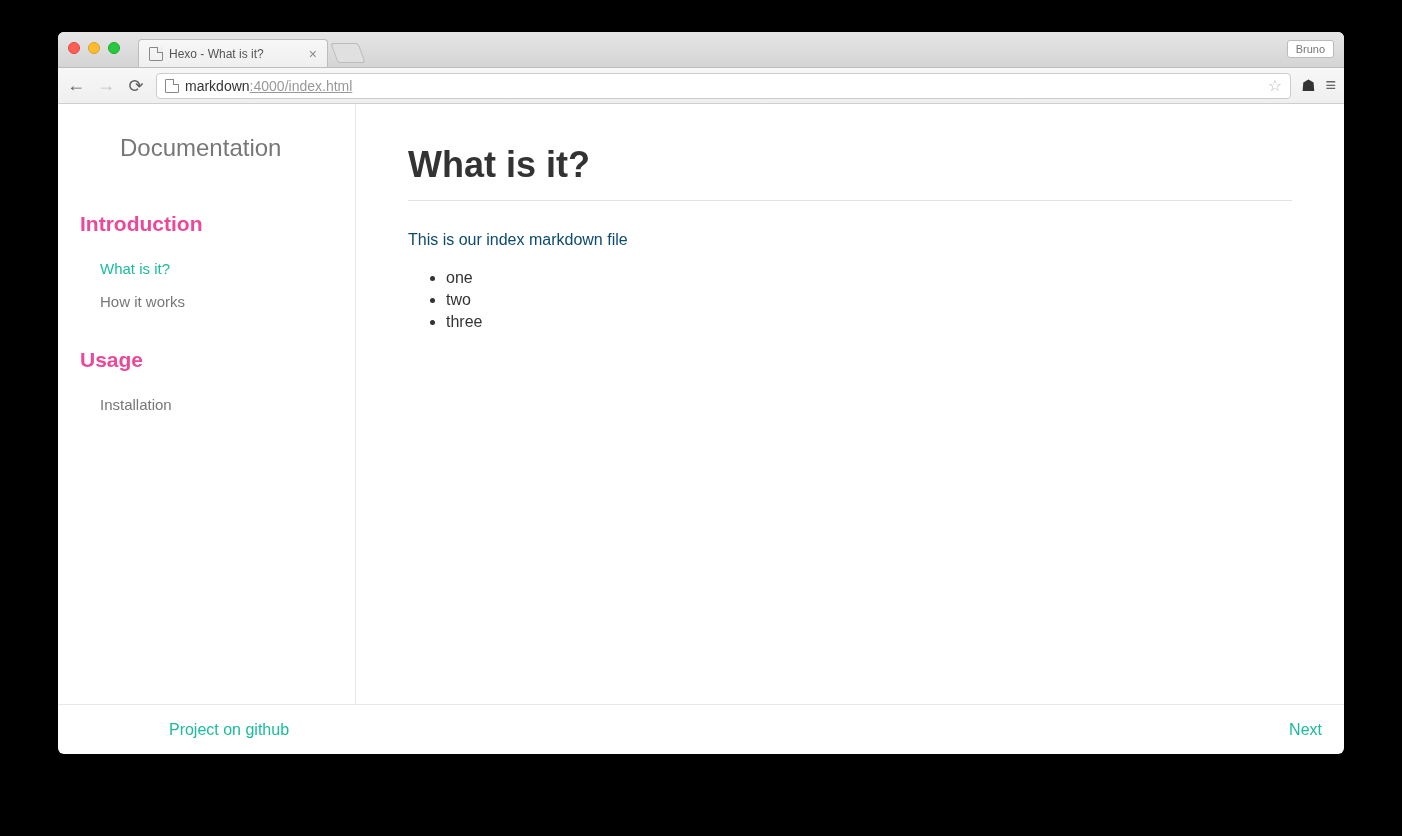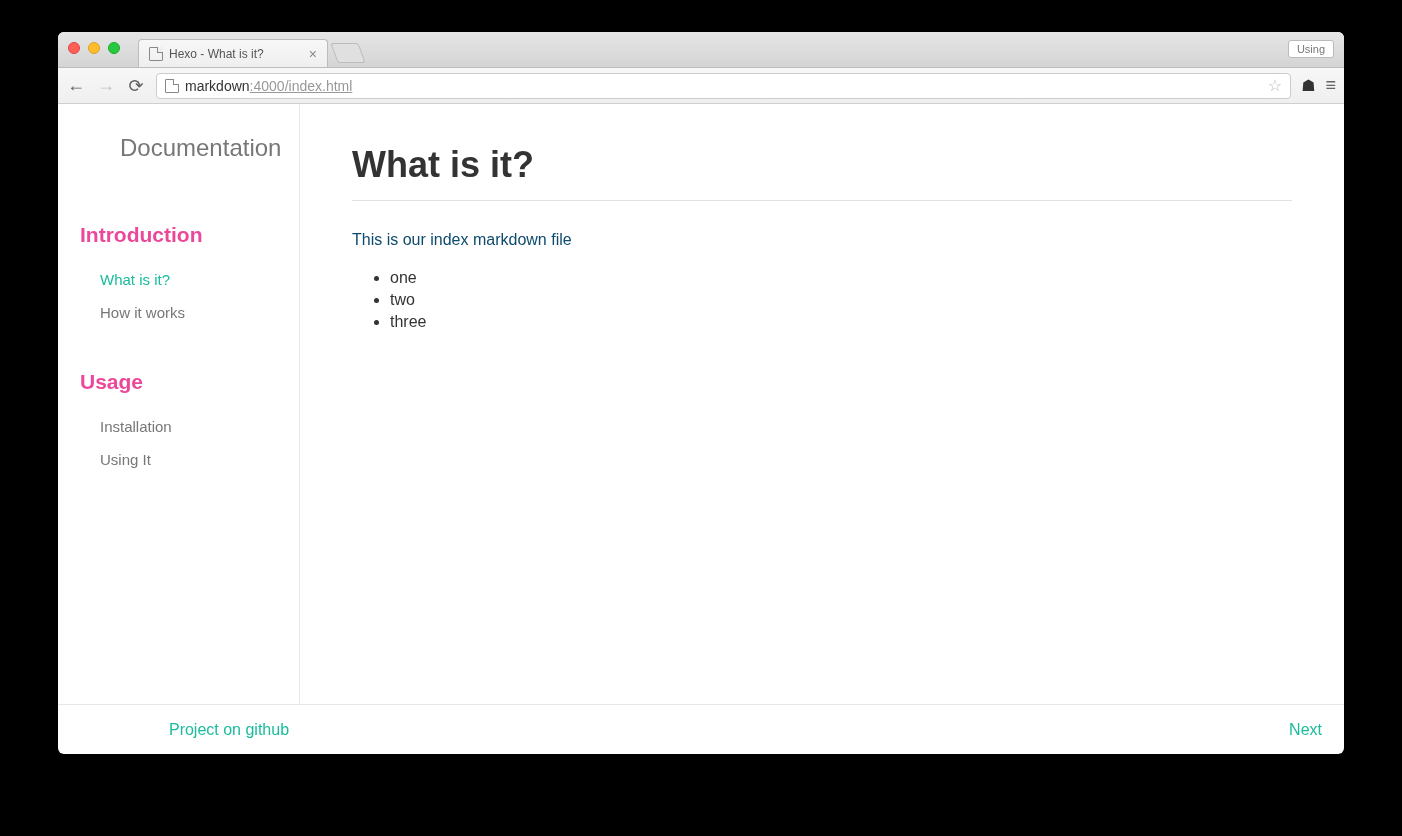--- a/index.html
+++ b/index.html
@@ -107,25 +107,25 @@
   }
   .url-host-faded { color:#999;text-decoration:underline; }
   .star-icon { margin-left:auto; color:#bbb; font-size:16px;}
   .ext-icon { color:#333; font-size:16px;}
   .menu-icon { color:#666; font-size:18px;}
   
   .content {
     flex:1; display:flex; overflow:hidden;
   }
   .sidebar {
-    width: 242px;
+    width: 298px;
     border-right:1px solid #e7e7e7;
     padding: 30px 20px 20px 22px;
     background:#fff;
-    display:flex; flex-direction:column;gap:11px;
+    display:flex; flex-direction:column;
   }
   .site-title {
     font-size:24px; font-weight:400; color:#777; margin-left:40px; margin-bottom:50px;
   }
   .section-title {
     font-size:21px; font-weight:700; color:#ec4899; margin-bottom:16px;
   }
   .nav-item {
     font-size:15px; color:#777; padding:8px 0 8px 20px; cursor:pointer;
   }
@@ -162,21 +162,21 @@
       <span class="tl-red"></span>
       <span class="tl-yellow"></span>
       <span class="tl-green"></span>
     </div>
     <div class="tab">
       <span class="page-icon"></span>
       <span>Hexo - What is it?</span>
       <span class="tab-close">×</span>
     </div>
     <div class="new-tab"></div>
-    <div class="profile-badge">Using</div>
+    <div class="profile-badge">Bruno</div>
   </div>
 
   <div class="toolbar">
     <span class="nav-btn">←</span>
     <span class="nav-btn disabled">→</span>
     <span class="nav-btn">⟳</span>
     <div class="url-bar">
       <span class="page-icon"></span>
       <span>markdown</span>
         <span class="url-host-faded">:4000/index.html</span>
@@ -192,21 +192,20 @@
 
       <div class="section-block">
         <div class="section-title">Introduction</div>
         <div class="nav-item active">What is it?</div>
         <div class="nav-item">How it works</div>
       </div>
 
       <div class="section-block">
         <div class="section-title">Usage</div>
         <div class="nav-item">Installation</div>
-        <div class="nav-item">Using It</div>
       </div>
     </div>
 
     <div class="main">
       <h1 class="page-title">What is it?</h1>
       <p class="body-text">This is our index markdown file</p>
       <ul>
         <li>one</li>
         <li>two</li>
         <li>three</li>

